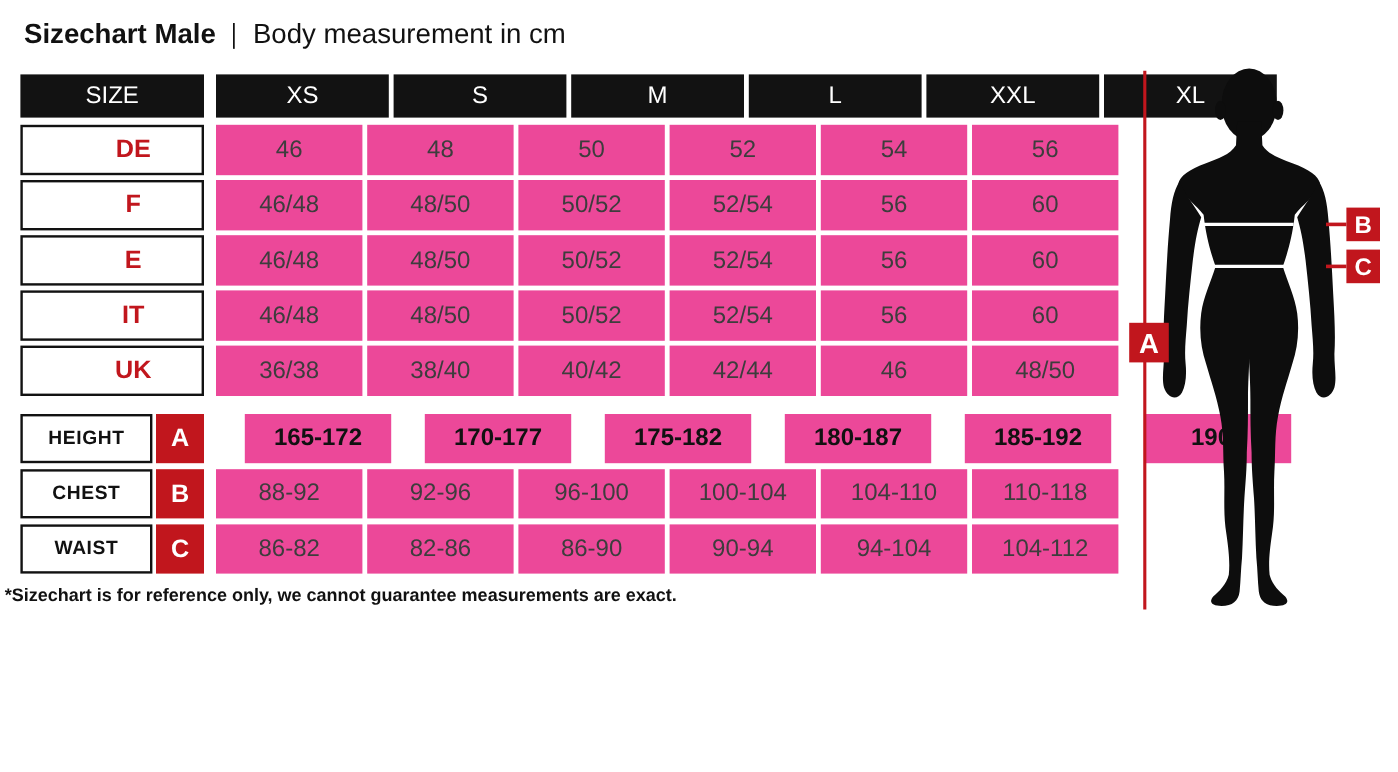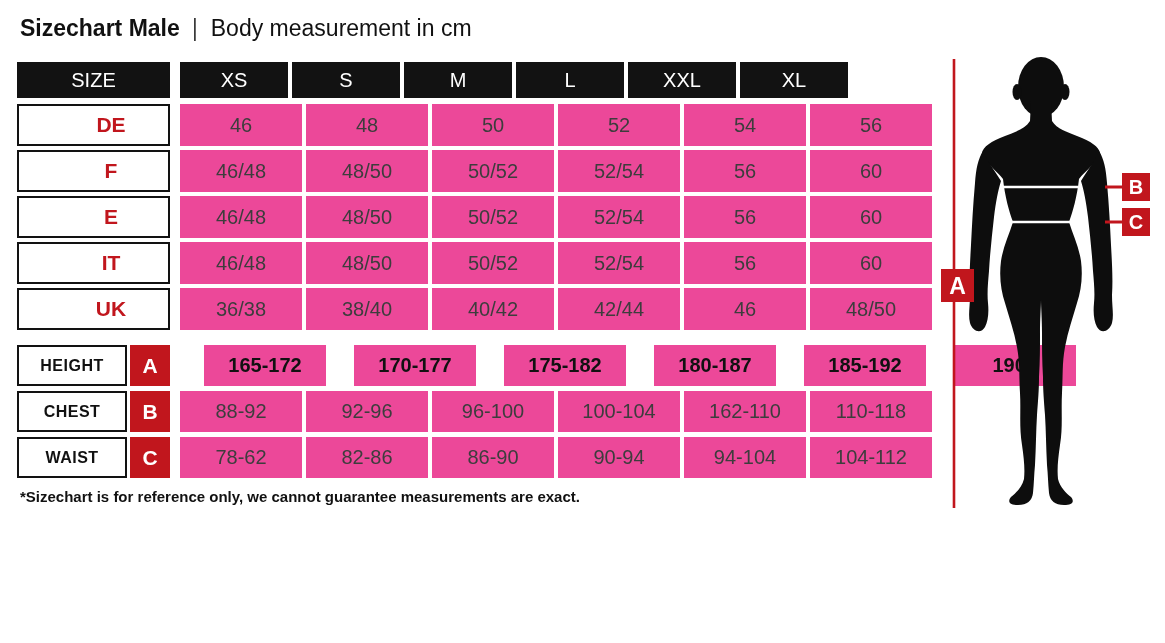--- a/index.html
+++ b/index.html
@@ -11,21 +11,21 @@
   .title{position:absolute;left:20px;top:14px;font-size:23px;line-height:28px;white-space:nowrap;}
   .t-main{font-weight:bold;}
   .t-sep{display:inline-block;margin:0 13px 0 12px;font-weight:400;transform:scaleX(.8);}
   
   .sizetable{position:absolute;left:17px;top:62px;}
   .trow{display:flex;margin-bottom:4px;height:42px;}
   .trow.header{height:36px;margin-bottom:6px;border-radius:12px;}
   .trow.meas{height:41px;margin-bottom:5px;}
   .spacer{height:11px;}
   .hcell{
-    width:108px;margin-right:4px;background:#121212;color:#fff;
+    width:144px;margin-right:4px;background:#121212;color:#fff;
     display:flex;align-items:center;justify-content:center;font-size:20px;
   }
   .hcell.labelcol{width:153px;margin-right:10px;}
   .cell{
     width:122px;margin-right:4px;background:#ec4899;color:#3d3d3d;
     display:flex;align-items:center;justify-content:center;font-size:20px;
   }
   .trow .cell:last-child,.trow .hcell:last-child{margin-right:0;}
   .cell.strong{font-weight:bold;color:#111;margin-left:24px;}
   .labelbox{
@@ -36,21 +36,21 @@
   .labelwrap .mlabel{
     box-sizing:border-box;width:110px;border:2px solid #121212;background:#fff;
     display:flex;align-items:center;justify-content:center;
     font-size:16px;font-weight:bold;color:#111;letter-spacing:.5px;
   }
   .marker{
     width:40px;background:#c1161d;color:#fff;font-weight:bold;font-size:21px;
     display:flex;align-items:center;justify-content:center;
   }
   
-  .footnote{position:absolute;left:20px;top:488px;font-size:15px;font-weight:bold;color:#111;}
+  .footnote{position:absolute;left:4px;top:488px;font-size:15px;font-weight:bold;color:#111;}
   
   .figure-svg{position:absolute;left:935px;top:55px;}
   .figure-svg text{font-family:"Liberation Sans","DejaVu Sans",sans-serif;font-weight:bold;fill:#fff;}
 </style>
 </head>
 <body>
 
 <div class="page">
 
   <div class="title">
@@ -136,30 +136,30 @@
 
     <div class="trow meas">
       <div class="labelwrap">
         <div class="mlabel">CHEST</div>
         <div class="marker">B</div>
       </div>
       <div class="cell">88-92</div>
       <div class="cell">92-96</div>
       <div class="cell">96-100</div>
       <div class="cell">100-104</div>
-      <div class="cell">162-110</div>
+      <div class="cell">104-110</div>
       <div class="cell">110-118</div>
     </div>
 
     <div class="trow meas">
       <div class="labelwrap">
         <div class="mlabel">WAIST</div>
         <div class="marker">C</div>
       </div>
-      <div class="cell">78-62</div>
+      <div class="cell">86-82</div>
       <div class="cell">82-86</div>
       <div class="cell">86-90</div>
       <div class="cell">90-94</div>
       <div class="cell">94-104</div>
       <div class="cell">104-112</div>
     </div>
   </div>
 
   <svg class="figure-svg" width="230" height="460" viewBox="0 0 230 460">
 

